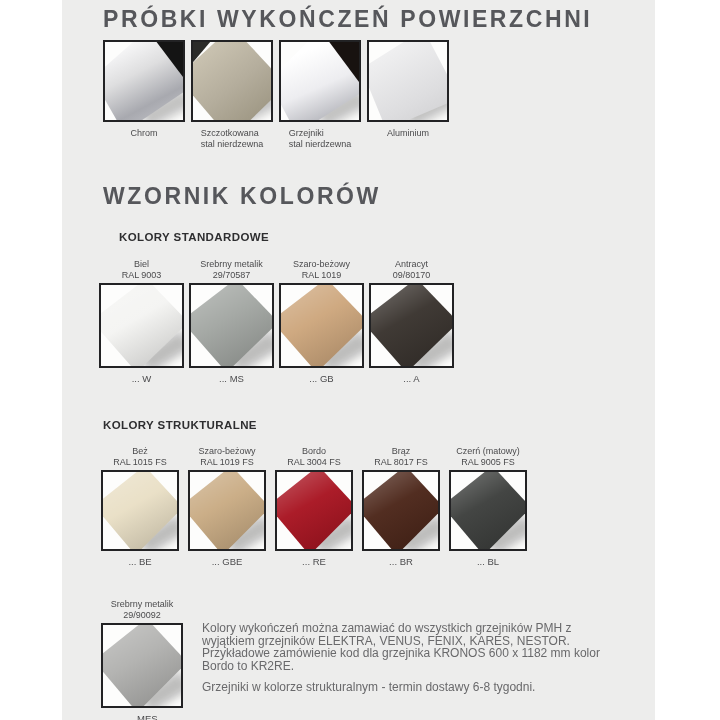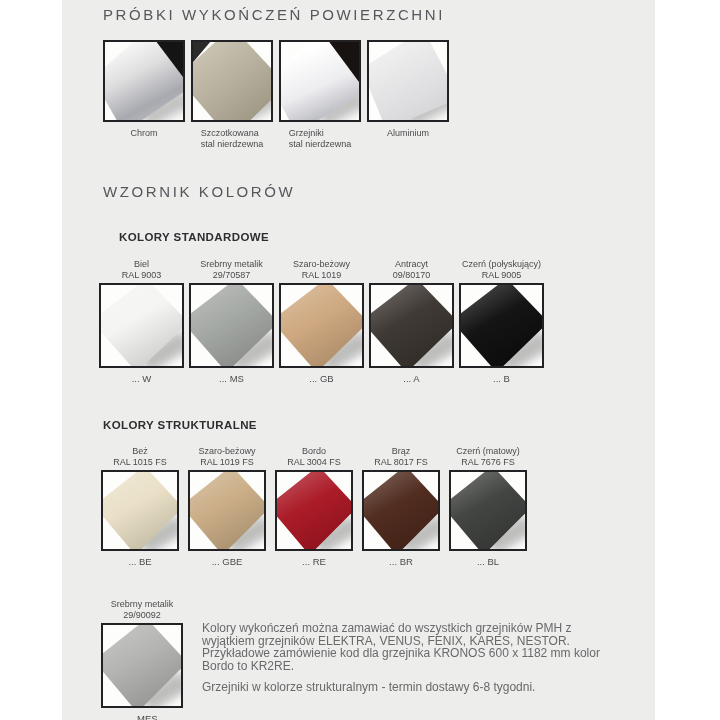--- a/index.html
+++ b/index.html
@@ -6,21 +6,21 @@
   body{
     width:720px;height:720px;position:relative;overflow:hidden;
     background:#ffffff;
     font-family:"Liberation Sans","DejaVu Sans",sans-serif;
     -webkit-font-smoothing:antialiased;
   }
   .band{position:absolute;left:62px;top:0;width:593px;height:720px;background:#ededec;}
   .abs{position:absolute;}
 
   .big-title{
-    left:103px;font-size:15px;font-weight:400;letter-spacing:2.6px;
+    left:103px;font-size:23px;font-weight:700;letter-spacing:2.6px;
     color:#56575b;white-space:nowrap;
   }
   #title1{top:6px;}
   #title2{top:183px;}
 
   .section-heading{
     left:103px;font-size:11.5px;font-weight:bold;letter-spacing:.4px;color:#2e2e30;
   }
   #std-heading{top:231px;padding-left:16px;}
   #struct-heading{top:419px;}
@@ -193,31 +193,20 @@
       <div class="cap">
         <div>Antracyt</div>
         <div>09/80170</div>
       </div>
       <div class="box">
         <div class="shadow"></div>
         <div class="plate" style="background-color: rgb(56, 50, 45);"></div>
       </div>
       <div class="code">... A</div>
     </div>
-    <div class="std-col col">
-      <div class="cap">
-        <div>Czerń (połyskujący)</div>
-        <div>RAL 9005</div>
-      </div>
-      <div class="box">
-        <div class="shadow"></div>
-        <div class="plate" style="background-color: rgb(11, 11, 11);"></div>
-      </div>
-      <div class="code">... B</div>
-    </div>
   </div>
 
 <div id="struct-heading" class="abs section-heading">KOLORY STRUKTURALNE</div>
 <div id="struct-row" class="abs row">
     <div class="struct-col col">
       <div class="cap">
         <div>Beż</div>
         <div>RAL 1015 FS</div>
       </div>
       <div class="box">
@@ -255,21 +244,21 @@
       </div>
       <div class="box">
         <div class="shadow"></div>
         <div class="plate" style="background-color: rgb(75, 37, 24);"></div>
       </div>
       <div class="code">... BR</div>
     </div>
     <div class="struct-col col">
       <div class="cap">
         <div>Czerń (matowy)</div>
-        <div>RAL 7676 FS</div>
+        <div>RAL 9005 FS</div>
       </div>
       <div class="box">
         <div class="shadow"></div>
         <div class="plate" style="background-color: rgb(60, 62, 60);"></div>
       </div>
       <div class="code">... BL</div>
     </div>
   </div>
 
 <div id="extra-col" class="abs row">

